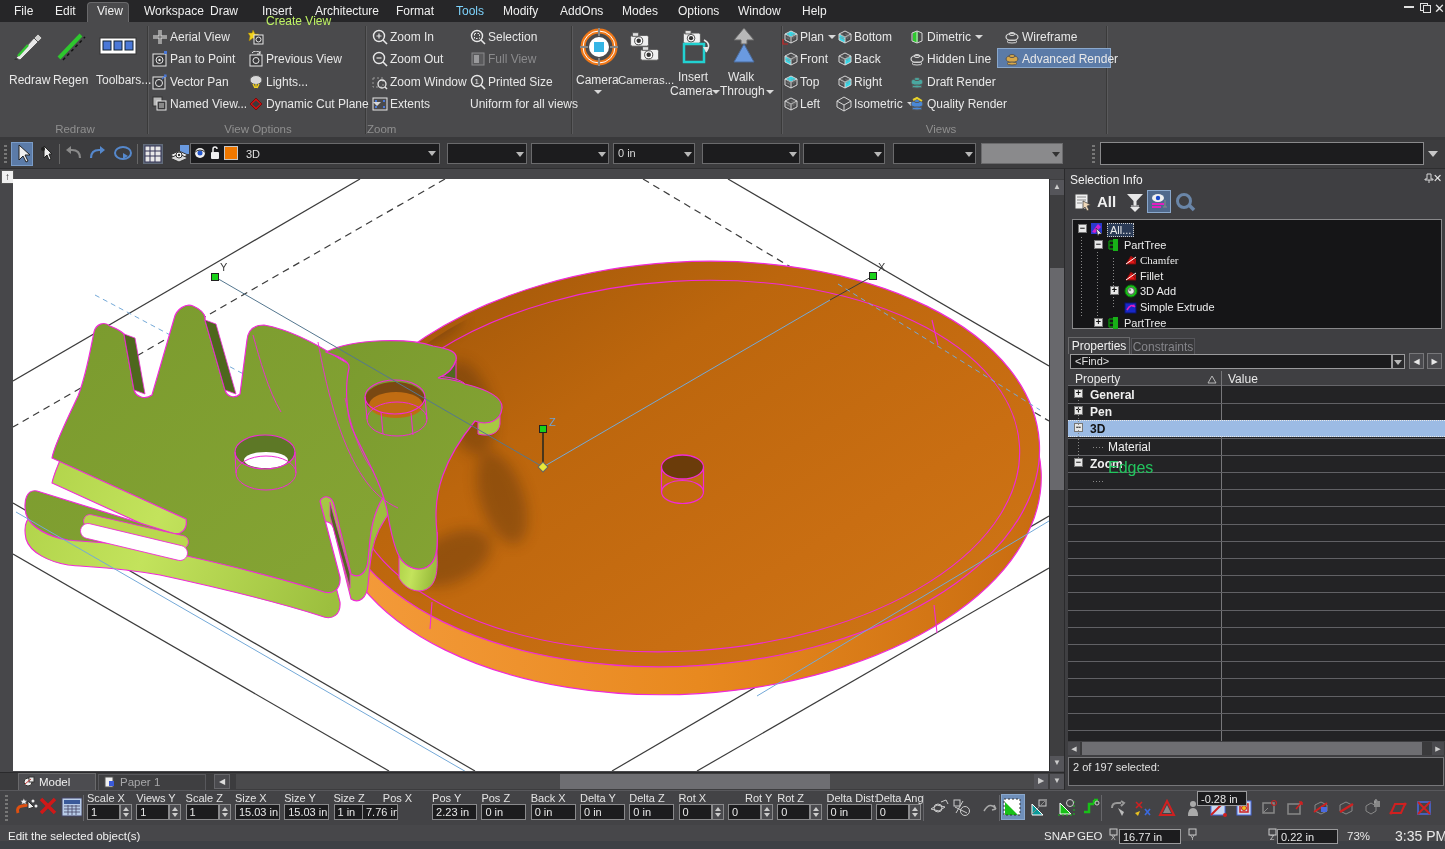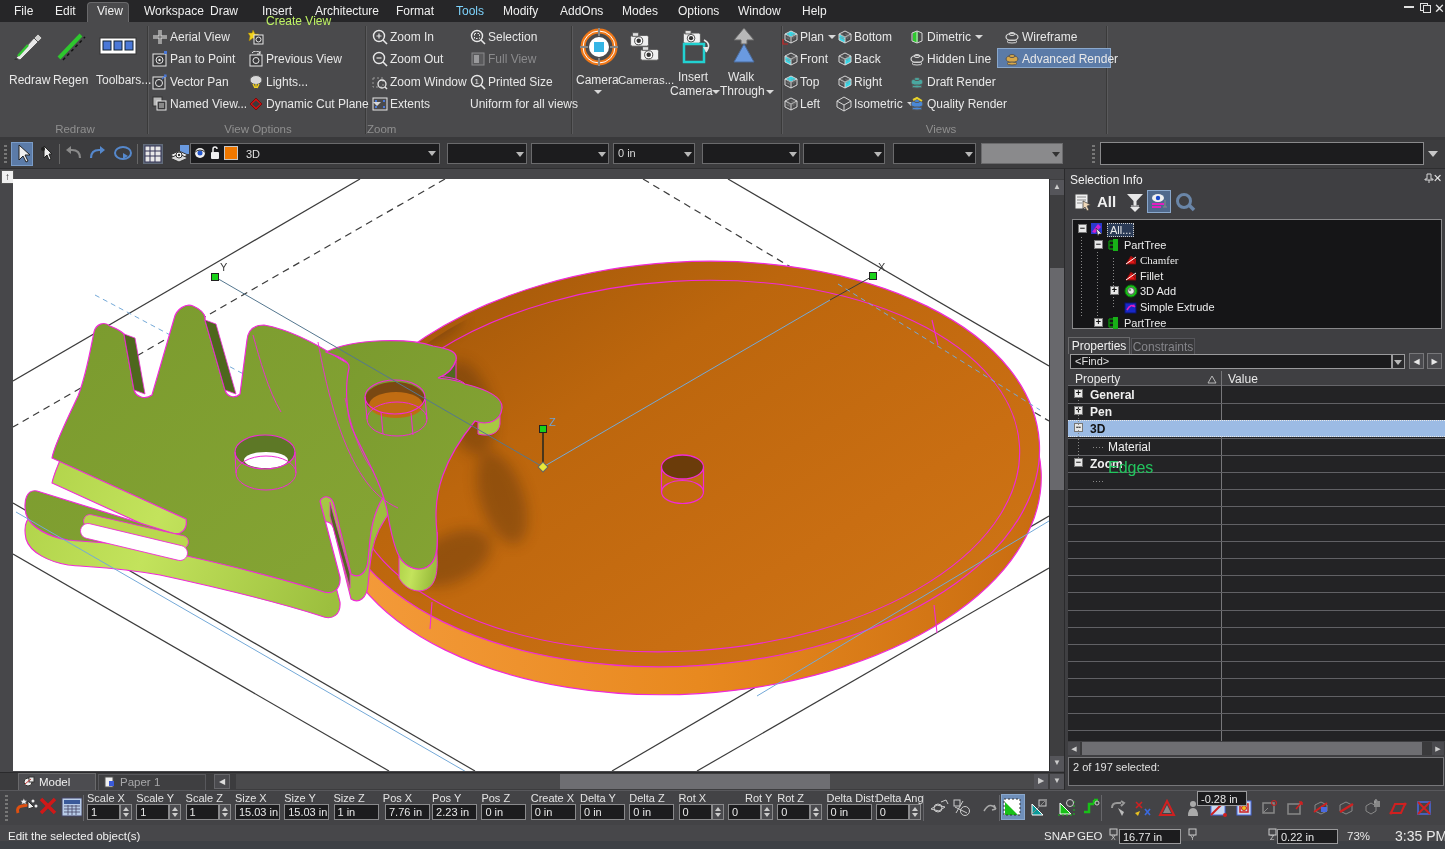--- a/index.html
+++ b/index.html
@@ -638,45 +638,45 @@
       <rect x="3" y="3" width="16" height="4" fill="#3a5a9a"></rect>
       <path d="M3 9 L19 9 M3 12 L19 12 M3 15 L19 15 M7 8 L7 18 M11 8 L11 18 M15 8 L15 18" stroke="#446" stroke-width="0.8"></path>
     </svg>
 <div class="a" style="left:83px;top:795px;width:1px;height:26px;background:#66666a"></div>
 <div class="lbl" style="left:87px;top:792px">Scale X</div>
 <div class="fld" style="left:87px;top:804px;width:33px;height:16px">1</div>
 <div class="a" style="left:120px;top:804px;width:12px;height:16px;background:#4a4a4e;border:1px solid #8a8a8c">
       <span style="position:absolute;left:2px;top:2px;width:0;height:0;border-left:3px solid transparent;border-right:3px solid transparent;border-bottom:4px solid #ccc"></span>
       <span style="position:absolute;left:2px;bottom:2px;width:0;height:0;border-left:3px solid transparent;border-right:3px solid transparent;border-top:4px solid #ccc"></span>
     </div>
-<div class="lbl" style="left:136.3px;top:792px">Scale Y</div>
+<div class="lbl" style="left:136.3px;top:792px">Views Y</div>
 <div class="fld" style="left:136.3px;top:804px;width:33px;height:16px">1</div>
 <div class="a" style="left:169.3px;top:804px;width:12px;height:16px;background:#4a4a4e;border:1px solid #8a8a8c">
       <span style="position:absolute;left:2px;top:2px;width:0;height:0;border-left:3px solid transparent;border-right:3px solid transparent;border-bottom:4px solid #ccc"></span>
       <span style="position:absolute;left:2px;bottom:2px;width:0;height:0;border-left:3px solid transparent;border-right:3px solid transparent;border-top:4px solid #ccc"></span>
     </div>
 <div class="lbl" style="left:185.6px;top:792px">Scale Z</div>
 <div class="fld" style="left:185.6px;top:804px;width:33px;height:16px">1</div>
 <div class="a" style="left:218.6px;top:804px;width:12px;height:16px;background:#4a4a4e;border:1px solid #8a8a8c">
       <span style="position:absolute;left:2px;top:2px;width:0;height:0;border-left:3px solid transparent;border-right:3px solid transparent;border-bottom:4px solid #ccc"></span>
       <span style="position:absolute;left:2px;bottom:2px;width:0;height:0;border-left:3px solid transparent;border-right:3px solid transparent;border-top:4px solid #ccc"></span>
     </div>
 <div class="lbl" style="left:234.9px;top:792px">Size X</div>
 <div class="fld" style="left:234.9px;top:804px;width:45px;height:16px">15.03 in</div>
 <div class="lbl" style="left:284.2px;top:792px">Size Y</div>
 <div class="fld" style="left:284.2px;top:804px;width:45px;height:16px">15.03 in</div>
 <div class="lbl" style="left:333.5px;top:792px">Size Z</div>
 <div class="fld" style="left:333.5px;top:804px;width:45px;height:16px">1 in</div>
 <div class="lbl" style="left:382.8px;top:792px">Pos X</div>
-<div class="fld" style="left:385px;top:804px;width:45px;height:16px">7.76 in</div>
+<div class="fld" style="left:362px;top:804px;width:36px;height:16px">7.76 in</div>
 <div class="lbl" style="left:432.1px;top:792px">Pos Y</div>
 <div class="fld" style="left:432.1px;top:804px;width:45px;height:16px">2.23 in</div>
 <div class="lbl" style="left:481.4px;top:792px">Pos Z</div>
 <div class="fld" style="left:481.4px;top:804px;width:45px;height:16px">0 in</div>
-<div class="lbl" style="left:530.7px;top:792px">Create X</div>
+<div class="lbl" style="left:530.7px;top:792px">Back X</div>
 <div class="fld" style="left:530.7px;top:804px;width:45px;height:16px">0 in</div>
 <div class="lbl" style="left:580px;top:792px">Delta Y</div>
 <div class="fld" style="left:580px;top:804px;width:45px;height:16px">0 in</div>
 <div class="lbl" style="left:629.3px;top:792px">Delta Z</div>
 <div class="fld" style="left:629.3px;top:804px;width:45px;height:16px">0 in</div>
 <div class="lbl" style="left:678.6px;top:792px">Rot X</div>
 <div class="fld" style="left:678.6px;top:804px;width:33px;height:16px">0</div>
 <div class="a" style="left:711.6px;top:804px;width:12px;height:16px;background:#4a4a4e;border:1px solid #8a8a8c">
       <span style="position:absolute;left:2px;top:2px;width:0;height:0;border-left:3px solid transparent;border-right:3px solid transparent;border-bottom:4px solid #ccc"></span>
       <span style="position:absolute;left:2px;bottom:2px;width:0;height:0;border-left:3px solid transparent;border-right:3px solid transparent;border-top:4px solid #ccc"></span>

